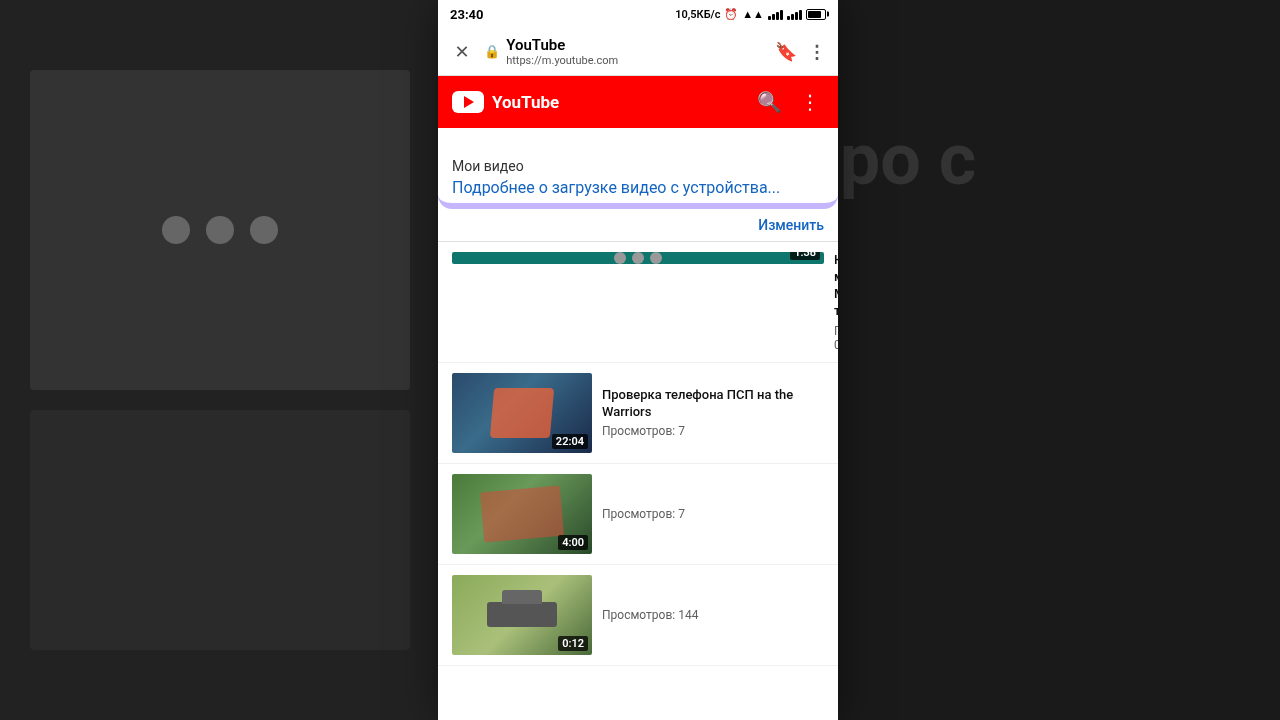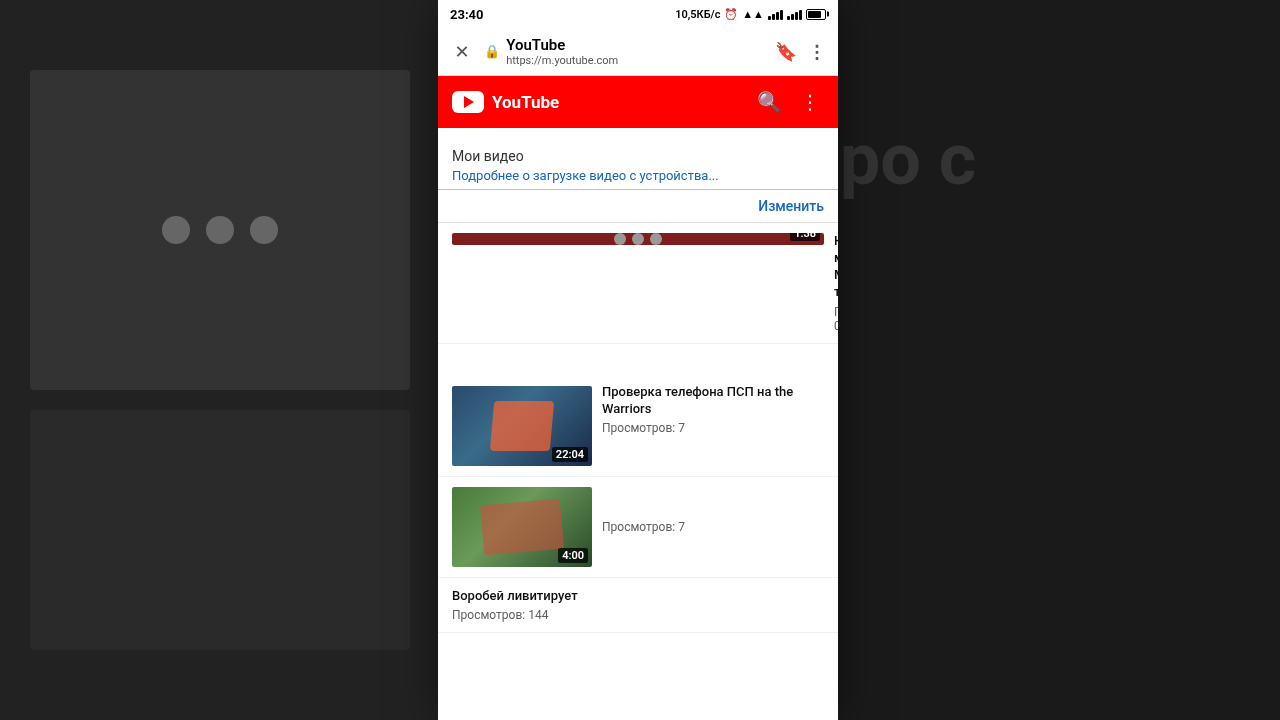--- a/index.html
+++ b/index.html
@@ -279,32 +279,33 @@
 
     
     .content-area {
       flex: 1;
       background: #fff;
       overflow-y: auto;
     }
 
     
     .my-videos-section {
-      padding: 20px 14px 6px;
-      border-bottom: 1px solid #c4b5fd;
+      padding: 30px 14px 6px;
+      border-bottom: 6px solid #c4b5fd;
+      border-radius: 14px;
     }
 
     .my-videos-title {
       font-size: 14px;
       color: #333;
       margin-bottom: 4px;
     }
 
     .my-videos-link {
-      font-size: 13px;
+      font-size: 16px;
       color: #1565C0;
       cursor: pointer;
     }
 
     .edit-button-row {
       display: flex;
       justify-content: flex-end;
       padding: 8px 14px;
       border-bottom: 1px solid #e0e0e0;
     }
@@ -334,39 +335,38 @@
       flex-shrink: 0;
       overflow: hidden;
     }
 
     .thumb-placeholder {
       width: 100%;
       height: 100%;
       display: flex;
       align-items: flex-end;
       justify-content: center;
-      background: #7f1d1d;
+      background: #0f766e;
     }
 
     .thumb-dots {
       display: flex;
       gap: 6px;
     }
 
     .thumb-dot {
       width: 12px;
       height: 12px;
       border-radius: 50%;
       background: #999;
     }
 
     .thumb-game1 {
       background: linear-gradient(135deg, #2a4a6b 0%, #3a6b8a 40%, #1a2a4a 100%);
       position: relative;
-      margin-top: 32px;
     }
 
     .thumb-game2 {
       background: linear-gradient(135deg, #4a7a3a 0%, #6a9a5a 40%, #2a4a2a 100%);
       position: relative;
     }
 
     .thumb-bird {
       background: linear-gradient(135deg, #8aaa5a 0%, #aac07a 50%, #4a6a3a 100%);
       position: relative;
@@ -564,20 +564,25 @@
           <div style="width:80px; height:50px; background:rgba(200,80,60,0.6); border-radius:3px; transform:rotate(-5deg);"></div>
         </div>
         <span class="video-duration">4:00</span>
       </div>
       <div class="video-info">
         <div class="video-views">Просмотров: 7</div>
       </div>
     </div>
 
     <div class="video-item">
+      <div class="video-thumb thumb-bird">
+        <div class="game-overlay">
+          <div class="car-shape"></div>
+        </div>
+        <span class="video-duration">0:12</span>
+      </div>
       <div class="video-info">
-        <div class="video-title">Воробей ливитирует</div>
         <div class="video-views">Просмотров: 144</div>
       </div>
     </div>
 
   </div>
 </div>
 
 </body></html>

